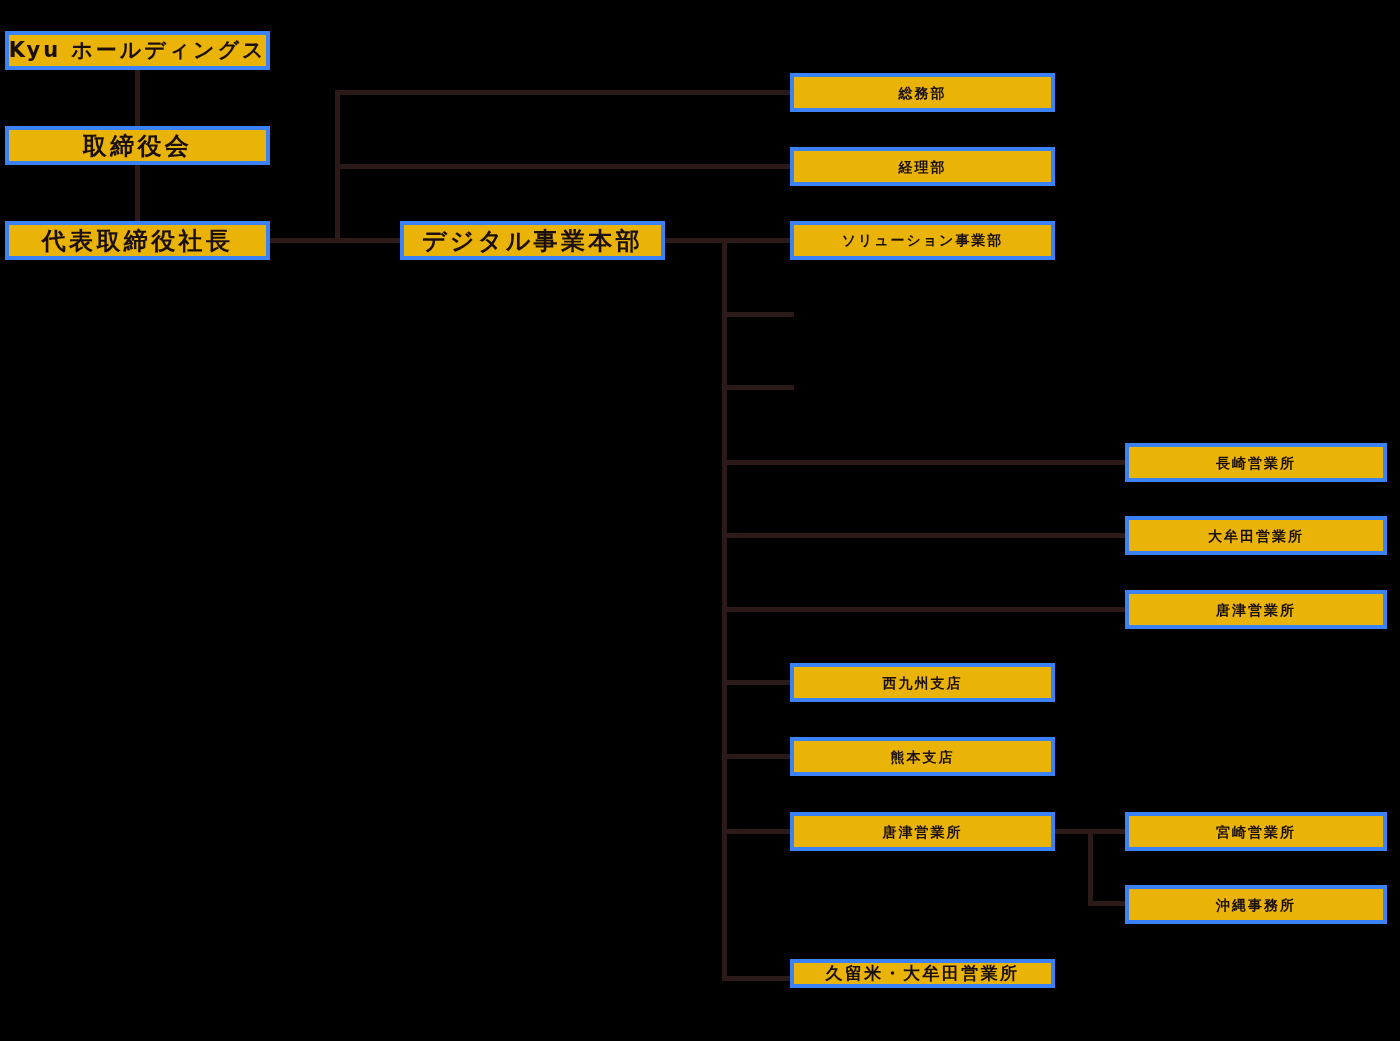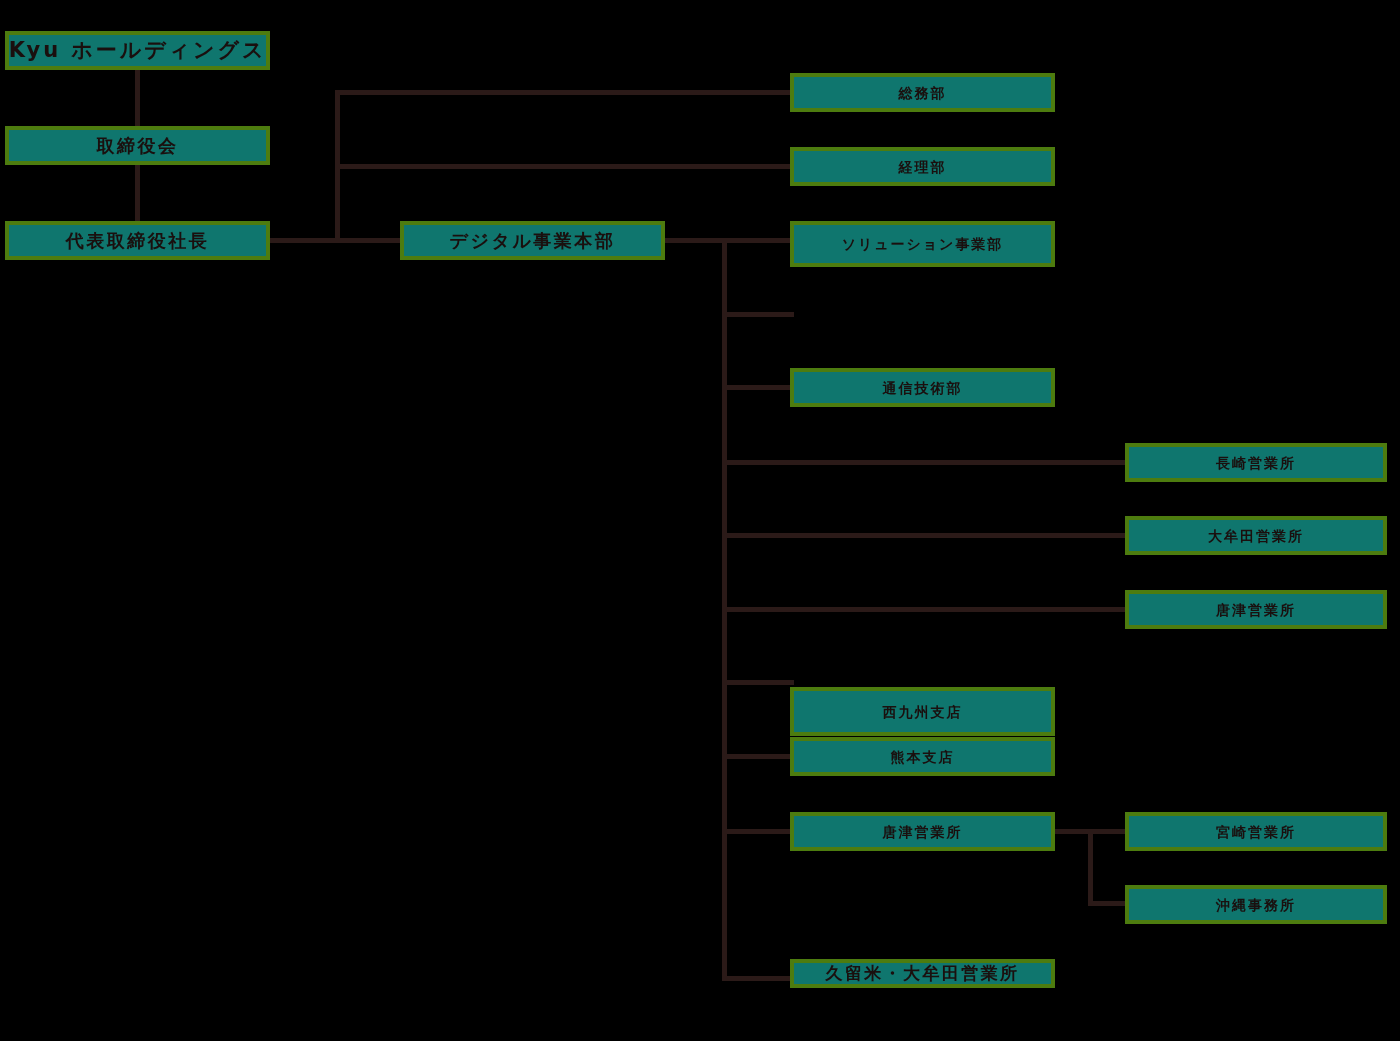--- a/index.html
+++ b/index.html
@@ -20,38 +20,38 @@
 
   
   .line {
     position: absolute;
     background: #2b1a18;
   }
 
   
   .node {
     position: absolute;
-    background: #0f766e;
-    border: 4px solid #4d7c0f;
+    background: #eab308;
+    border: 4px solid #3b82f6;
     display: flex;
     align-items: center;
     justify-content: center;
     color: #1a0f0e;
     font-weight: bold;
     letter-spacing: 0.14em;
     text-align: center;
     line-height: 1;
     white-space: nowrap;
     z-index: 5;
   }
 
   .node span { display: block; }
 
   .node.fs-21 { font-size: 21px; }
-  .node.fs-19 { font-size: 18px; }
+  .node.fs-19 { font-size: 24px; }
   .node.fs-18 { font-size: 14px; }
   .node.fs-17 { font-size: 17px; }
 </style>
 </head>
 <body>
 
 <div id="org-chart">
 
   <div class="line" style="left:135px; top:66px; width:5px; height:64px;"></div>
 
@@ -102,42 +102,39 @@
   </div>
 
   <div class="node fs-18" style="left:790px; top:73px; width:265px; height:39px;">
     <span>総務部</span>
   </div>
 
   <div class="node fs-18" style="left:790px; top:147px; width:265px; height:39px;">
     <span>経理部</span>
   </div>
 
-  <div class="node fs-18" style="left:790px; top:221px; width:265px; height:46px;">
+  <div class="node fs-18" style="left:790px; top:221px; width:265px; height:39px;font-family:Liberation Mono, monospace;">
     <span>ソリューション事業部</span>
   </div>
 
 
-  <div class="node fs-18" style="left:790px; top:368px; width:265px; height:39px;">
-    <span>通信技術部</span>
-  </div>
 
   <div class="node fs-18" style="left:1125px; top:443px; width:262px; height:39px;">
     <span>長崎営業所</span>
   </div>
 
   <div class="node fs-18" style="left:1125px; top:516px; width:262px; height:39px;">
     <span>大牟田営業所</span>
   </div>
 
   <div class="node fs-18" style="left:1125px; top:590px; width:262px; height:39px;">
     <span>唐津営業所</span>
   </div>
 
-  <div class="node fs-18" style="left:790px; top:663px; width:265px; height:49px;margin-top:24px;">
+  <div class="node fs-18" style="left:790px; top:663px; width:265px; height:39px;">
     <span>西九州支店</span>
   </div>
 
   <div class="node fs-18" style="left:790px; top:737px; width:265px; height:39px;">
     <span>熊本支店</span>
   </div>
 
   <div class="node fs-18" style="left:790px; top:812px; width:265px; height:39px;">
     <span>唐津営業所</span>
   </div>

